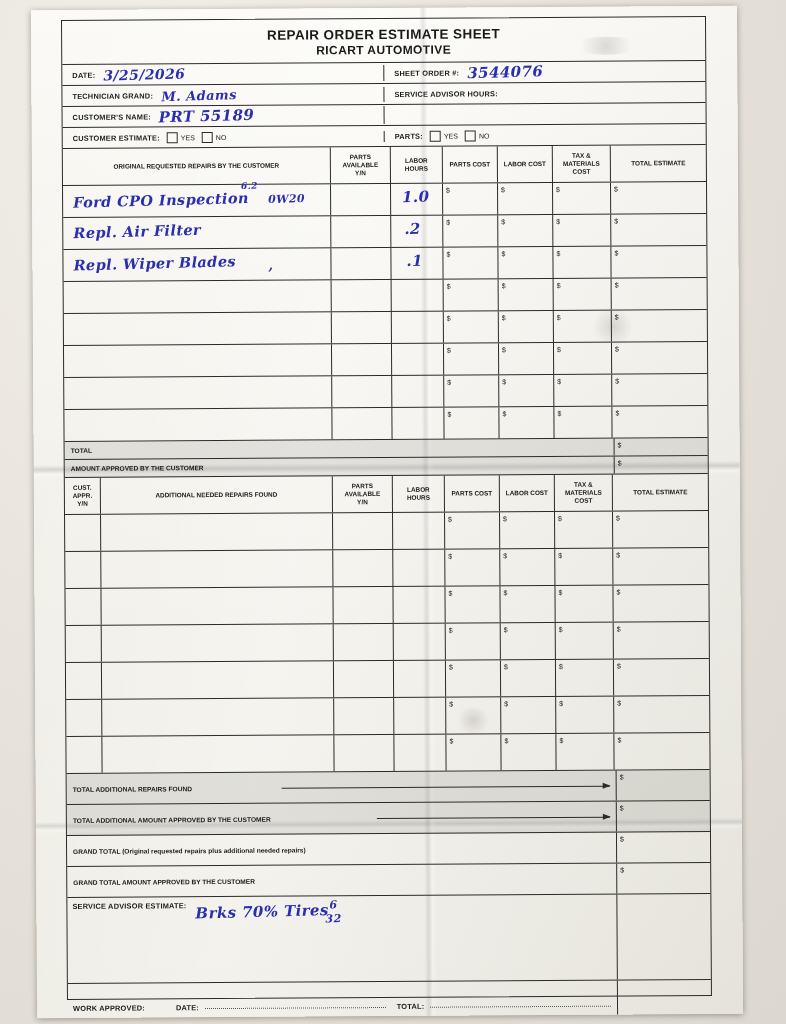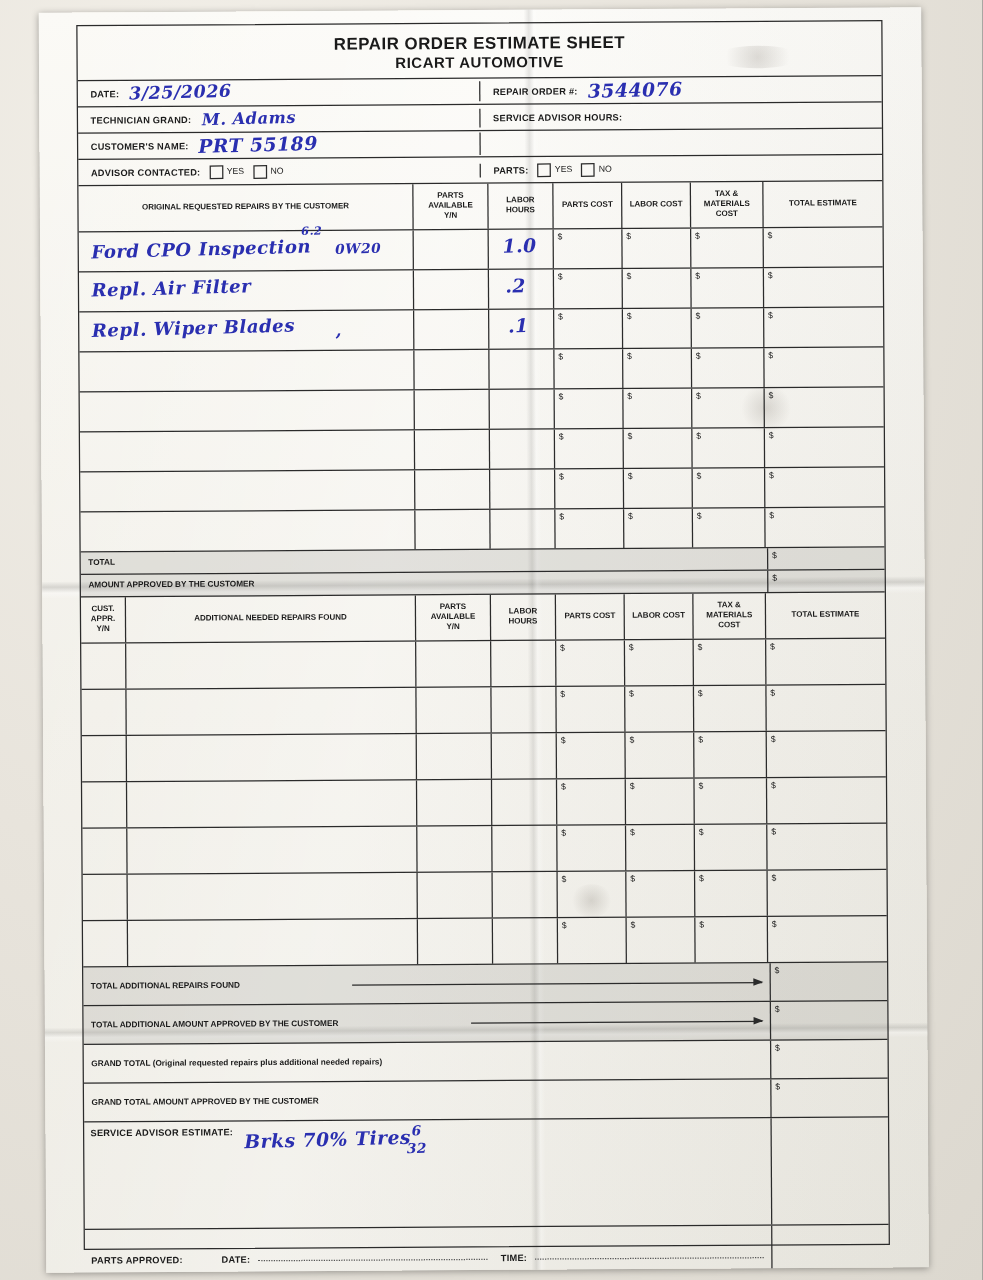--- a/index.html
+++ b/index.html
@@ -161,21 +161,21 @@
         <div class="t1">REPAIR ORDER ESTIMATE SHEET</div>
         <div class="t2">RICART AUTOMOTIVE</div>
       </div>
 
       <div class="r hrow bb">
         <div class="cell br hl" style="width:268px;">
           <span class="lab">DATE:</span>
           <span class="hw" style="font-size:14px;margin-left:8px;">3/25/2026</span>
         </div>
         <div class="cell hl" style="flex:1;">
-          <span class="lab">REPAIR ORDER #:</span>
+          <span class="lab">SHEET ORDER #:</span>
           <span class="hw" style="font-size:15px;margin-left:8px;">3544076</span>
         </div>
       </div>
 
       <div class="r hrow bb">
         <div class="cell br hl" style="width:268px;">
           <span class="lab">TECHNICIAN GRAND:</span>
           <span class="hw" style="font-size:13px;margin-left:8px;">M. Adams</span>
         </div>
         <div class="cell hl" style="flex:1;">
@@ -187,21 +187,21 @@
       <div class="r hrow bb">
         <div class="cell br hl" style="width:268px;">
           <span class="lab">CUSTOMER'S NAME:</span>
           <span class="hw" style="font-size:15px;margin-left:8px;">PRT 55189</span>
         </div>
         <div class="cell hl" style="flex:1;"></div>
       </div>
 
       <div class="r hrow bb">
         <div class="cell br hl" style="width:268px;">
-          <span class="lab">ADVISOR CONTACTED:</span>
+          <span class="lab">CUSTOMER ESTIMATE:</span>
           <span class="cb"></span>
           <span style="font-size:7px;">YES</span>
           <span class="cb"></span>
           <span style="font-size:7px;">NO</span>
         </div>
         <div class="cell hl" style="flex:1;">
           <span class="lab">PARTS:</span>
           <span class="cb"></span>
           <span style="font-size:7px;">YES</span>
           <span class="cb"></span>
@@ -459,25 +459,25 @@
           <span class="lab" style="position:absolute;left:0;top:4px;">SERVICE ADVISOR ESTIMATE:</span>
           <span class="hw" style="position:absolute;left:128px;top:6px;font-size:15px;">Brks 70%  Tires</span>
           <span class="hw" style="position:absolute;left:262px;top:2px;font-size:11px;">6</span>
           <span class="hw" style="position:absolute;left:258px;top:16px;font-size:11px;">32</span>
         </div>
         <div class="cell" style="flex:1;"></div>
       </div>
 
       <div class="r" style="height:34px;">
         <div class="cell br" style="width:550px;display:flex;align-items:flex-end;padding-bottom:5px;">
-          <span class="lab">PARTS APPROVED:</span>
+          <span class="lab">WORK APPROVED:</span>
           <span style="width:26px;"></span>
           <span class="lab">DATE:</span>
           <span class="dotline"></span>
-          <span class="lab">TIME:</span>
+          <span class="lab">TOTAL:</span>
           <span class="dotline"></span>
         </div>
         <div class="cell" style="flex:1;"></div>
       </div>
 
     </div>
   </div>
 </div>
 
 </body></html>

